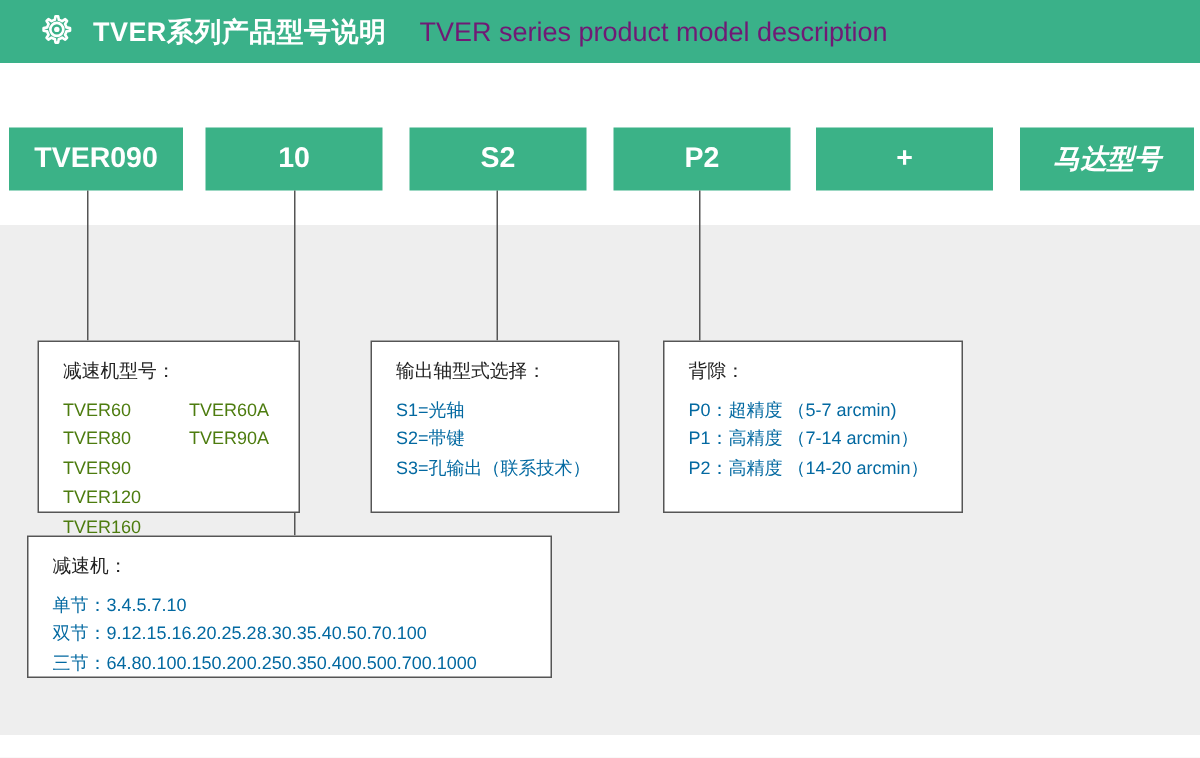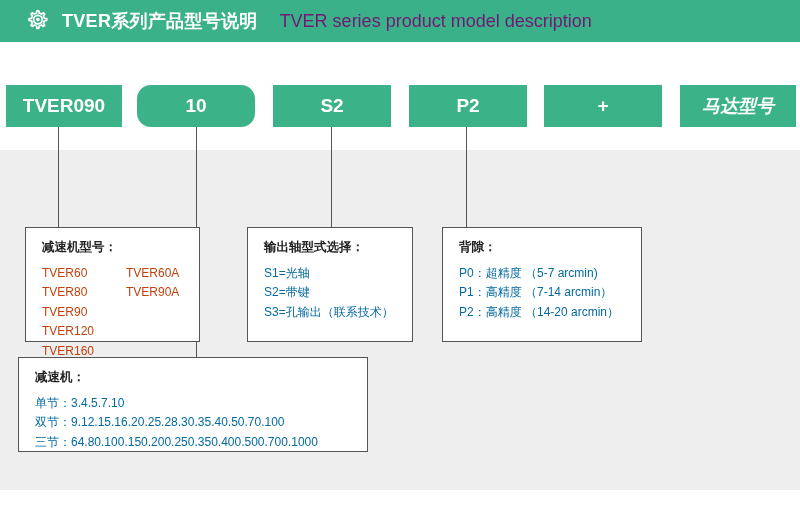--- a/index.html
+++ b/index.html
@@ -100,21 +100,21 @@
     justify-content: center;
     font-size: 19px;
     font-weight: bold;
     box-sizing: border-box;
   }
   .code-box.cn {
     font-size: 18px;
     font-style: italic;
   }
   .cb0 { left: 6px;   width: 116px; }
-  .cb1 { left: 137px; width: 118px; border-radius: 14px; }
+  .cb1 { left: 137px; width: 118px; }
   .cb2 { left: 273px; width: 118px; }
   .cb3 { left: 409px; width: 118px; align-items: center; }
   .cb4 { left: 544px; width: 118px; }
   .cb5 { left: 680px; width: 116px; }
 
   
   .connector {
     position: absolute;
     width: 1px;
     background: #555555;
@@ -127,34 +127,34 @@
   
   .desc-box {
     position: absolute;
     background: #ffffff;
     border: 1px solid #555555;
     box-sizing: border-box;
     padding: 12px 0 0 16px;
   }
   .desc-title {
     font-size: 12.5px;
-    font-weight: bold;
+    font-weight: normal;
     color: #222222;
     margin-bottom: 9px;
     line-height: 1.2;
   }
   .desc-line {
     font-size: 12px;
     color: #0369a1;
     line-height: 1.62;
     white-space: nowrap;
   }
   .two-col-line {
     font-size: 12px;
-    color: #c2410c;
+    color: #4d7c0f;
     line-height: 1.62;
     white-space: nowrap;
     display: flex;
   }
   .two-col-line .c1 { width: 84px; flex: 0 0 84px; }
   .two-col-line .c2 { }
 
   #box-gearbox-model { left: 25px;  top: 227px; width: 175px; height: 115px; }
   #box-output-shaft  { left: 247px; top: 227px; width: 166px; height: 115px; }
   #box-backlash      { left: 420px; top: 227px; width: 200px; height: 115px; margin-left: 22px; }

